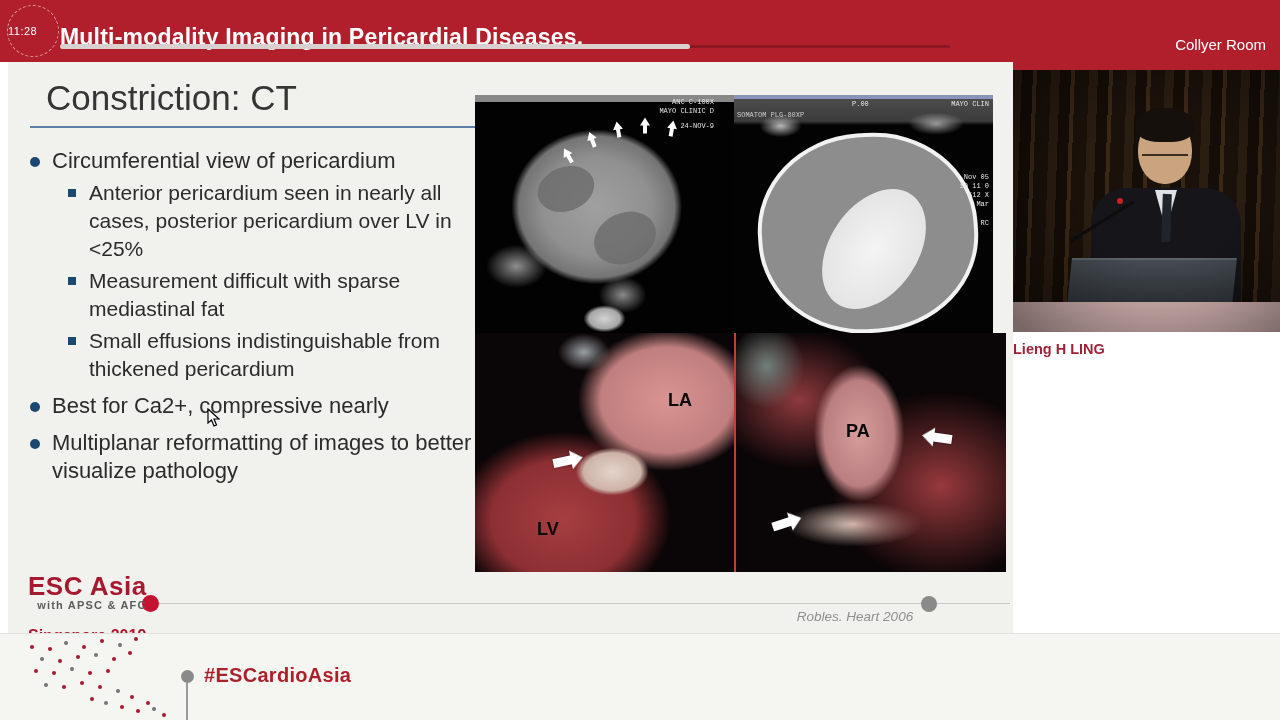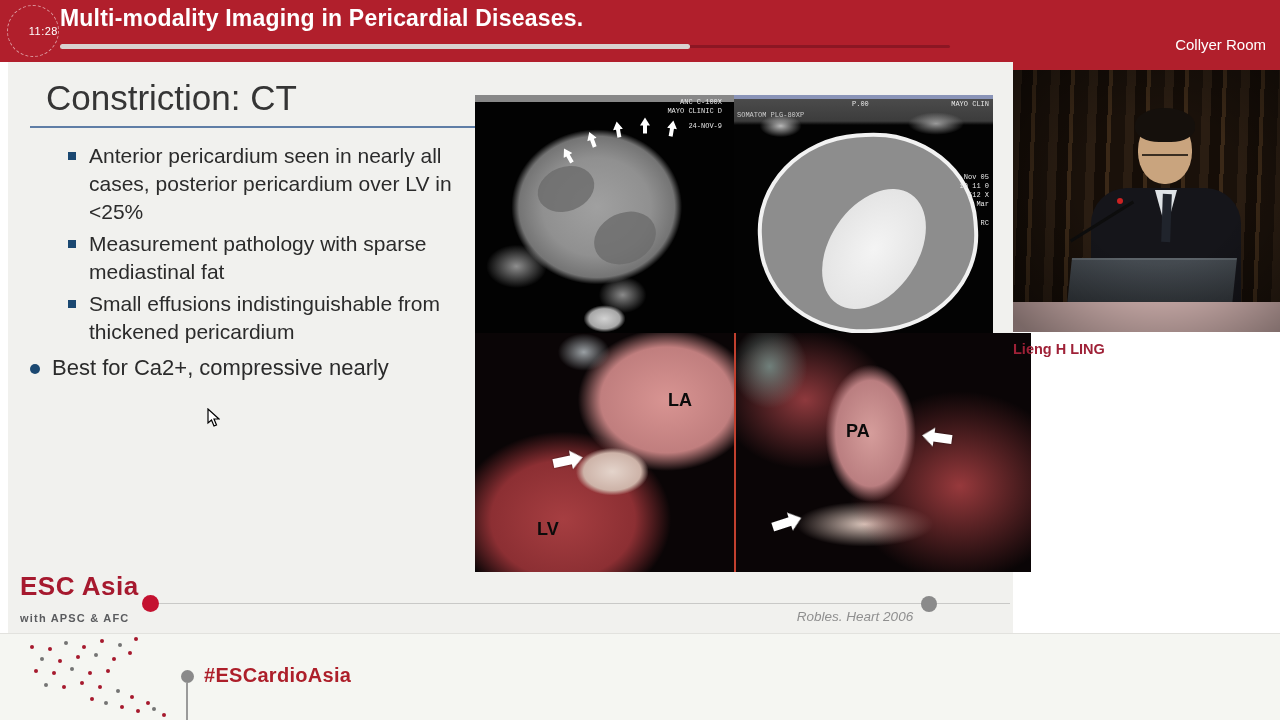--- a/index.html
+++ b/index.html
@@ -3,23 +3,23 @@
 <meta charset="utf-8">
 <style>
   html,body{margin:0;padding:0;background:#ffffff;}
   #app{position:relative;width:1280px;height:720px;overflow:hidden;
        font-family:"Liberation Sans", sans-serif;background:#ffffff;}
   .abs{position:absolute;}
 
   
   #header{left:0;top:0;width:1280px;height:62px;background:#b11f2c;}
   #clock{left:7px;top:5px;width:50px;height:50px;border:1px dashed rgba(255,255,255,.55);
-         border-radius:50%;display:flex;align-items:center;justify-content:flex-end;
+         border-radius:50%;display:flex;align-items:center;justify-content:flex-start;
          color:#fff;font-size:11px;letter-spacing:.5px;}
-  #lecture-title{left:60px;top:5px;color:#fff;font-size:23px;font-weight:bold;letter-spacing:.2px;}
+  #lecture-title{left:60px;top:24px;color:#fff;font-size:23px;font-weight:bold;letter-spacing:.2px;}
   #prog-track{left:60px;top:45px;width:890px;height:3px;background:#8c1623;border-radius:2px;}
   #prog-fill{left:60px;top:44px;width:630px;height:5px;background:#d9d1d0;border-radius:3px;}
   #room{top:36px;right:14px;color:#fff;font-size:15px;}
   #video-red-strip{left:1013px;top:62px;width:267px;height:8px;background:#b11f2c;}
 
   
   #slide{left:8px;top:62px;width:1005px;height:571px;background:#f1f1ee;}
   #slide-title{left:46px;top:78px;font-size:35px;color:#353535;}
   #slide-underline{left:30px;top:126px;width:447px;height:2px;background:#5f7ea6;}
 
@@ -53,42 +53,42 @@
   #tr-bright{left:96px;top:88px;width:88px;height:132px;border-radius:50%;
     background:radial-gradient(#f4f4f4,#dedede);transform:rotate(34deg);}
   .blk-label{color:#0b0b0b;font-weight:bold;font-size:18px;text-align:center;}
   #ct-bl{left:475px;top:333px;width:259px;height:239px;
     background:
       radial-gradient(ellipse 36px 26px at 42% 8%, #9aa0a4 0%, transparent 72%),
       radial-gradient(ellipse 52px 34px at 53% 58%, #e4d4cb 0%, #cdb3a8 55%, transparent 70%),
       radial-gradient(ellipse 120px 96px at 74% 28%, #d89492 0%, #c07e7e 55%, transparent 74%),
       radial-gradient(ellipse 150px 122px at 34% 78%, #a63e41 0%, #8c2f33 48%, transparent 72%),
       #0a0506;}
-  #ct-br{left:734px;top:333px;width:297px;height:239px;
+  #ct-br{left:734px;top:333px;width:272px;height:239px;
     background:
       radial-gradient(ellipse 54px 60px at 12% 14%, #70807b 0%, transparent 70%),
       radial-gradient(ellipse 58px 88px at 46% 42%, #d59d9b 0%, #ba7e80 60%, transparent 78%),
       radial-gradient(ellipse 118px 96px at 24% 28%, #8e393d 0%, transparent 72%),
       radial-gradient(ellipse 150px 128px at 76% 64%, #97393c 0%, transparent 74%),
       radial-gradient(ellipse 104px 34px at 44% 80%, #d9c4ba 0%, transparent 66%),
       #0a0506;}
   #br-sep{left:734px;top:333px;width:2px;height:239px;background:#c2402f;}
 
   .sarrow{width:10px;height:17px;}
   .farrow{width:30px;height:19px;filter:drop-shadow(0 0 1px #00000088);}
 
   
   #timeline{left:150px;top:603px;width:860px;height:1px;background:#c9c9c7;}
   #tl-red-dot{left:142px;top:595px;width:17px;height:17px;border-radius:50%;background:#c41230;}
   #tl-gray-dot{left:921px;top:596px;width:16px;height:16px;border-radius:50%;background:#8a8a8a;}
   #citation{left:745px;top:609px;width:220px;text-align:center;font-style:italic;
             color:#8f8f8f;font-size:13.5px;}
-  #logo{left:20px;top:573px;line-height:1;}
+  #logo{left:28px;top:573px;line-height:1;}
   #logo .l1{color:#a6192e;font-size:26px;font-weight:bold;letter-spacing:.5px;}
-  #logo .l2{color:#5a5b5e;font-size:11px;font-weight:bold;letter-spacing:1.2px;margin-top:14px;}
+  #logo .l2{color:#5a5b5e;font-size:11px;font-weight:bold;letter-spacing:1.2px;margin-top:1px;text-align:right;}
   #logo .l3{color:#a6192e;font-size:16px;font-weight:bold;margin-top:17px;}
 
   
   #video{left:1013px;top:70px;width:267px;height:262px;overflow:hidden;
     background:repeating-linear-gradient(92deg,#2a1d12 0 9px,#150d07 9px 20px,#3a2817 20px 24px,#1a110a 24px 38px);}
   #v-shade{left:0;top:0;width:267px;height:262px;background:radial-gradient(ellipse 200px 190px at 55% 45%, transparent 40%, rgba(0,0,0,.45) 100%);}
   #v-suit{left:78px;top:118px;width:150px;height:150px;background:#15151a;border-radius:36px 36px 0 0;}
   #v-shirt{left:142px;top:120px;width:22px;height:40px;background:#dfe3e6;clip-path:polygon(0 0,100% 0,50% 100%);}
   #v-tie{left:149px;top:124px;width:9px;height:48px;background:#20242c;transform:rotate(2deg);}
   #v-head{left:125px;top:48px;width:54px;height:66px;border-radius:48%;background:#c9a47e;}
@@ -132,42 +132,50 @@
     <div class="abs" id="prog-fill"></div>
     <div class="abs" id="room">Collyer Room</div>
   </div>
   <div class="abs" id="video-red-strip"></div>
 
   <div class="abs" id="slide"></div>
   <div class="abs" id="slide-title">Constriction: CT</div>
   <div class="abs" id="slide-underline"></div>
 
   <div class="abs" id="bullets">
+    <div class="b1">
+      <span class="dot"></span>
+      <div>Circumferential view of pericardium</div>
+    </div>
     <div class="b2">
       <span class="sq"></span>
       <div>Anterior pericardium seen in nearly all cases, posterior pericardium over LV in &lt;25%</div>
     </div>
     <div class="b2">
       <span class="sq"></span>
-      <div>Measurement pathology with sparse mediastinal fat</div>
+      <div>Measurement difficult with sparse mediastinal fat</div>
     </div>
     <div class="b2">
       <span class="sq"></span>
       <div>Small effusions indistinguishable from thickened pericardium</div>
     </div>
     <div class="b1">
       <span class="dot"></span>
       <div>Best for Ca2+, compressive nearly</div>
     </div>
+    <div class="b1">
+      <span class="dot"></span>
+      <div>Multiplanar reformatting of images to better visualize pathology</div>
+    </div>
   </div>
 
   <div class="abs ct" id="ct-tl">
     <div class="abs ct-chamber" style="left:62px;top:72px;width:58px;height:44px;transform:rotate(-20deg);"></div>
     <div class="abs ct-chamber" style="left:118px;top:118px;width:64px;height:50px;transform:rotate(-25deg);"></div>
-    <div class="abs ct-meta" style="right:12px;top:3px;">
+    <div class="abs ct-meta" style="right:20px;top:3px;">
       <div>ANC C-100X</div>
       <div>MAYO CLINIC D</div>
       <div style="margin-top:6px;">24-NOV-9</div>
     </div>
     <svg class="abs sarrow" style="left:88px;top:52px;transform:rotate(150deg);" viewBox="0 0 10 16">
         <path d="M5 0 L0 8 H3 V16 H7 V8 H10 Z" fill="#fff" transform="rotate(180 5 8)"></path>
       </svg>
     <svg class="abs sarrow" style="left:112px;top:36px;transform:rotate(160deg);" viewBox="0 0 10 16">
         <path d="M5 0 L0 8 H3 V16 H7 V8 H10 Z" fill="#fff" transform="rotate(180 5 8)"></path>
       </svg>

